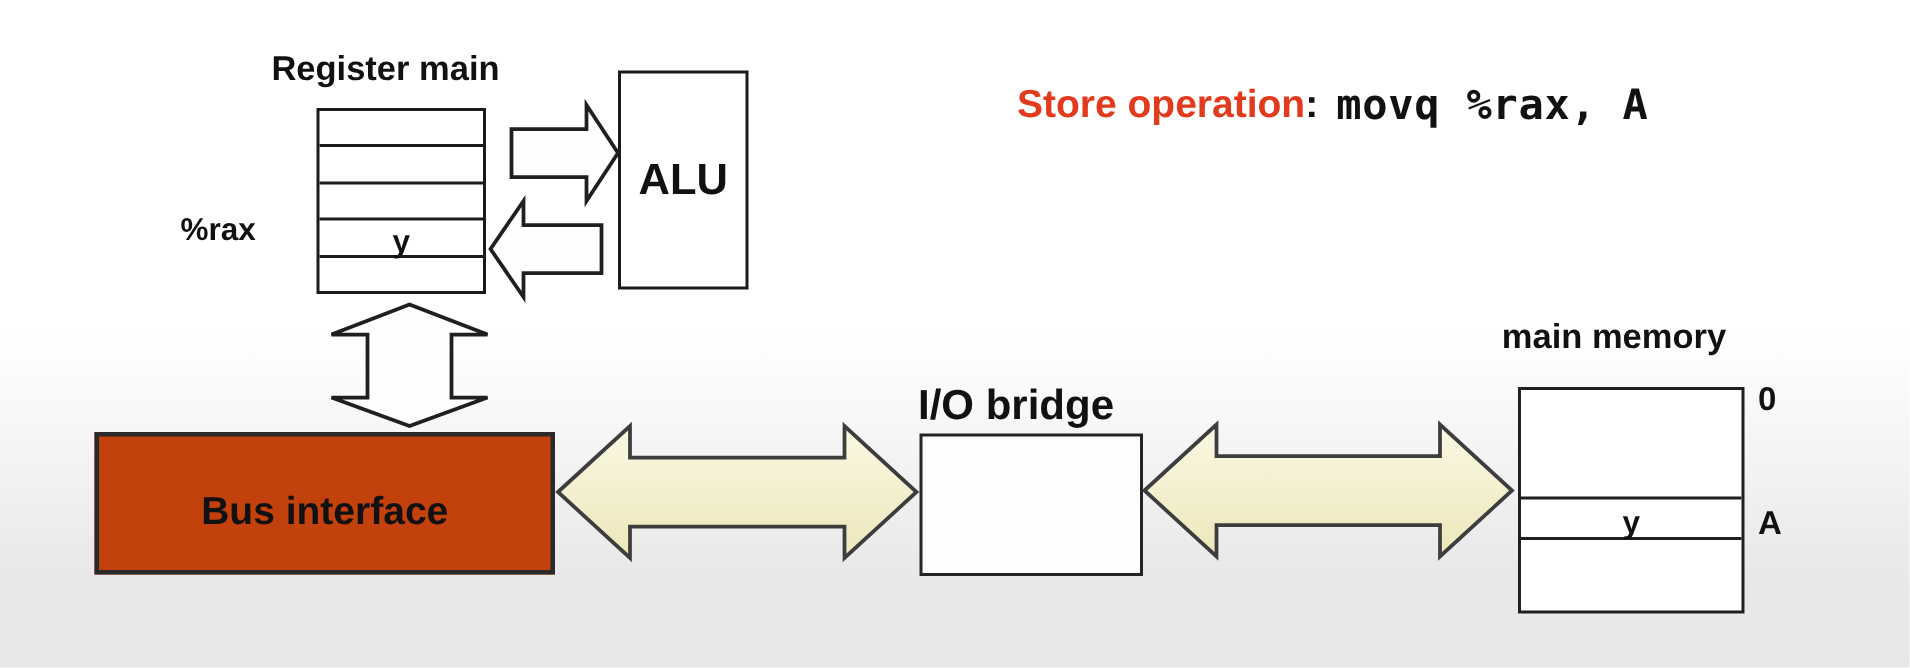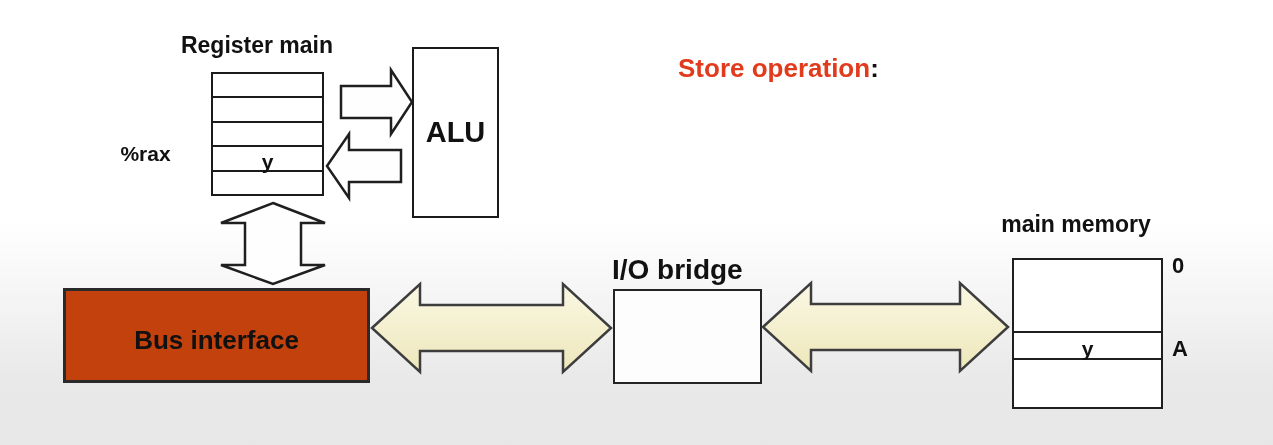--- a/index.html
+++ b/index.html
@@ -12,21 +12,21 @@
   .lbl{font-weight:bold;color:#111;}
   
   .rf-title{left:169px;top:32px;width:176px;text-align:center;font-size:23px;}
   .rf-box{left:211px;top:72px;width:113px;height:124px;border:2.5px solid #1b1b1b;
           background:#fff;display:flex;flex-direction:column;box-sizing:border-box;}
   .rf-row{flex:1;border-bottom:2px solid #1b1b1b;display:flex;align-items:center;justify-content:center;}
   .rf-row:last-child{border-bottom:none;}
   .cell-val{font-weight:bold;font-size:21px;color:#111;line-height:1;transform:translateY(3px);}
   .rax{left:98px;top:142px;width:95px;text-align:center;font-size:21px;}
   
-  .alu-box{left:412px;top:47px;width:87px;height:171px;border:2.5px solid #1b1b1b;background:#fff;
+  .alu-box{left:412px;top:47px;width:87px;height:146px;border:2.5px solid #1b1b1b;background:#fff;
            display:flex;align-items:center;justify-content:center;box-sizing:border-box;}
   .alu-label{font-weight:bold;font-size:29px;color:#111;}
   
   .bus-box{left:63px;top:288px;width:307px;height:95px;border:3px solid #2a2a2a;background:#c2410c;
            display:flex;align-items:center;justify-content:center;box-sizing:border-box;padding-top:10px;}
   .bus-label{font-weight:bold;font-size:26px;color:#111;}
   
   .bridge-title{left:612px;top:254px;font-size:28px;}
   .bridge-box{left:613px;top:289px;width:149px;height:95px;border:2.5px solid #242424;background:#fdfdfd;box-sizing:border-box;}
   
@@ -109,14 +109,14 @@
   <div class="mem-top"></div>
   <div class="mem-a">
     <span class="cell-val">y</span>
   </div>
   <div class="mem-bottom"></div>
 </div>
 <div class="abs lbl addr0">0</div>
 <div class="abs lbl addrA">A</div>
 
 <div class="abs caption">
-  <span class="cap-red">Store operation</span><span class="cap-sep">:</span>
+  <span class="cap-red">Store operation</span><span class="cap-sep">:</span><span class="cap-code">movq %rax, A</span>
 </div>
 
 </body></html>

